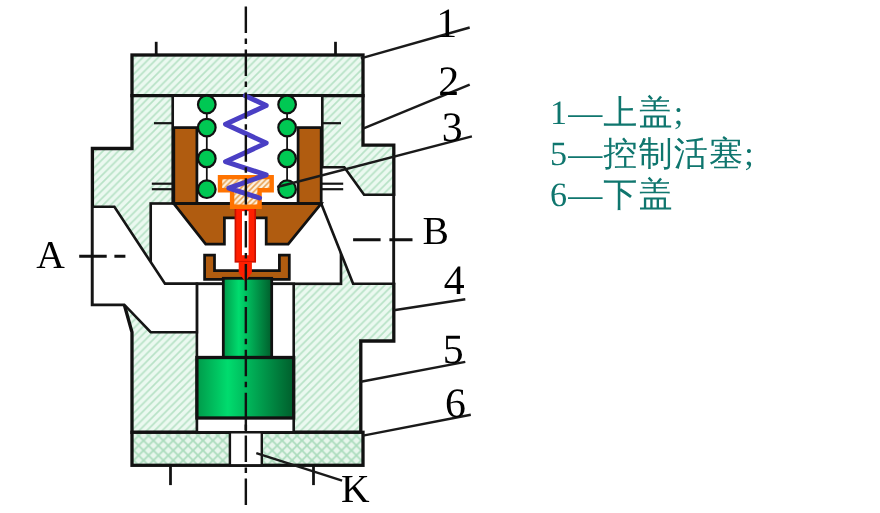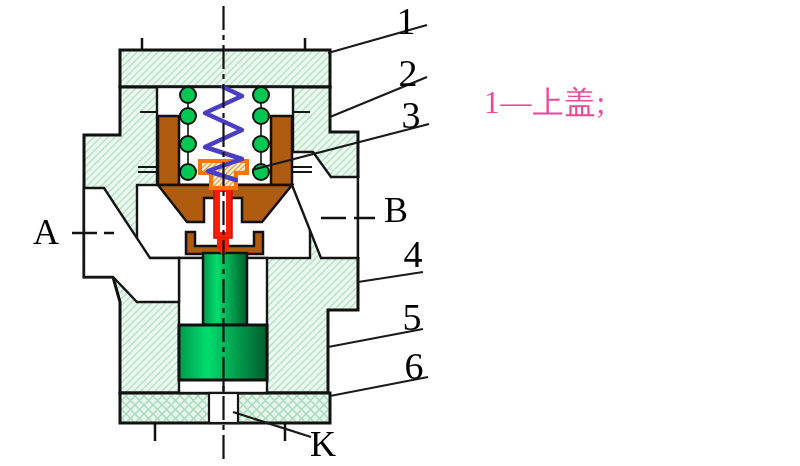--- a/index.html
+++ b/index.html
@@ -1,19 +1,19 @@
 <!DOCTYPE html>
 <html><head>
 <meta charset="utf-8">
 <style>
   html,body{margin:0;padding:0;background:#ffffff;}
   #stage{position:relative;width:800px;height:466px;background:#ffffff;overflow:hidden;
          font-family:"Liberation Serif","DejaVu Serif",serif;}
   #diagram-svg{position:absolute;left:0;top:0;}
-  .legend{position:absolute;left:484px;top:84px;color:#ec4899;}
+  .legend{position:absolute;left:500px;top:84px;color:#0f766e;}
   .legend-line{height:37px;line-height:37px;font-size:31px;letter-spacing:1px;white-space:nowrap;}
   text{fill:#000;font-family:"Liberation Serif","DejaVu Serif",serif;}
   .num{font-size:38px;}
   .letter{font-size:36px;}
 </style>
 </head>
 <body>
 
 <div id="stage">
 
@@ -122,15 +122,17 @@
   <text x="413" y="267" class="num" text-anchor="middle">4</text>
   <text x="412" y="330" class="num" text-anchor="middle">5</text>
   <text x="414" y="379" class="num" text-anchor="middle">6</text>
   <text x="46" y="244" class="letter" text-anchor="middle">A</text>
   <text x="396" y="222" class="letter" text-anchor="middle">B</text>
   <text x="323" y="456" class="letter" text-anchor="middle">K</text>
 </svg>
 
 <div class="legend">
   <div class="legend-line">1—上盖;</div>
+  <div class="legend-line">5—控制活塞;</div>
+  <div class="legend-line">6—下盖</div>
 </div>
 
 </div>
 
 </body></html>

